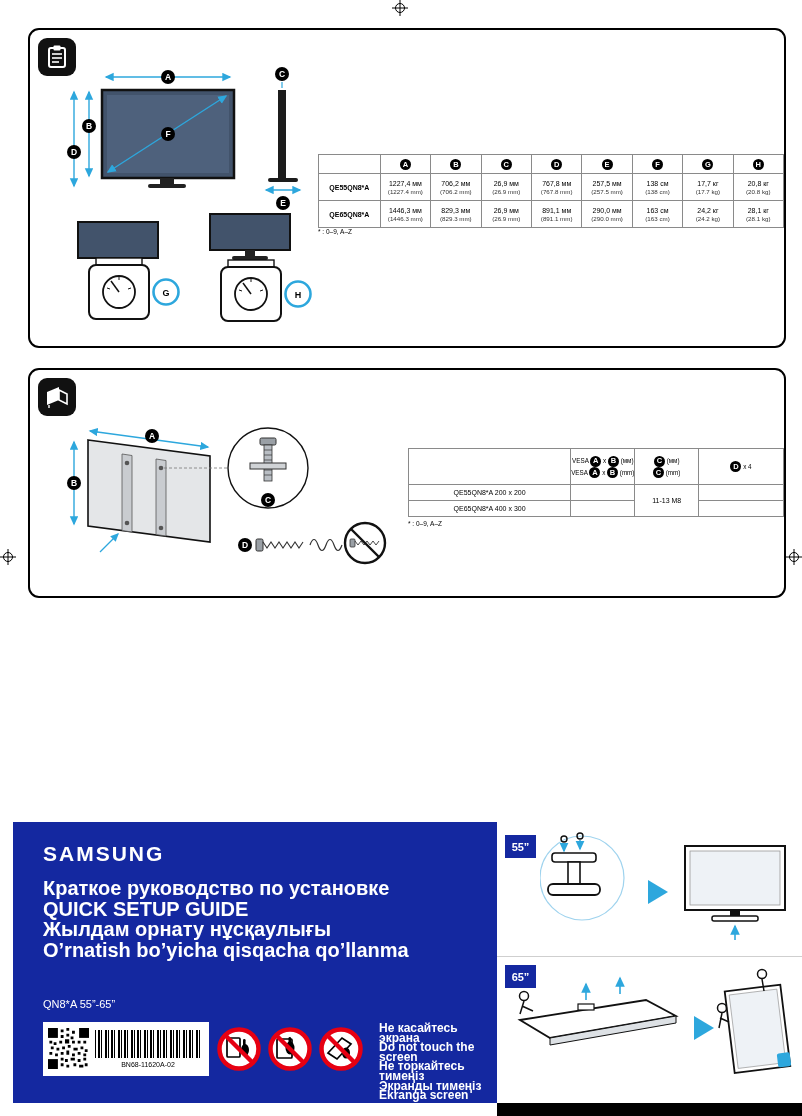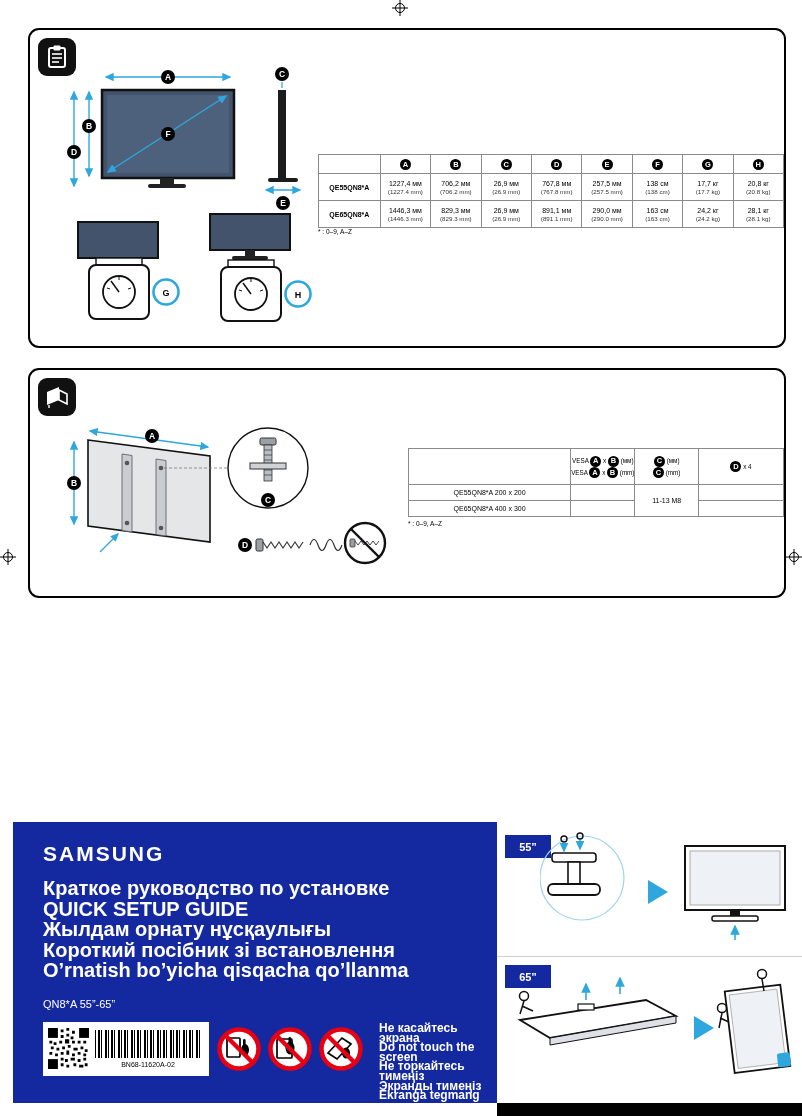--- a/index.html
+++ b/index.html
@@ -54,21 +54,21 @@
   .qr { position:absolute; left:5px; top:6px; }
   .barcode { position:absolute; left:52px; top:8px; width:106px; height:28px;
              background:repeating-linear-gradient(90deg,#000 0 1.5px,#fff 1.5px 3px,#000 3px 5px,#fff 5px 6.5px,#000 6.5px 7.5px,#fff 7.5px 10px,#000 10px 12px,#fff 12px 13px); }
   .barcode-text { position:absolute; left:52px; top:39px; width:106px; text-align:center;
                   font-size:7px; color:#000; }
   .prohibs { position:absolute; left:203px; top:204px; display:flex; gap:5px; }
   .warnings { position:absolute; left:366px; top:202px; }
   .warnings div { font-size:12px; font-weight:bold; line-height:9.6px; }
 
   
-  .size-badge { position:absolute; width:46px; height:23px; background:#1428A0; color:#fff;
+  .size-badge { position:absolute; width:31px; height:23px; background:#1428A0; color:#fff;
                 font-weight:bold; font-size:11px; display:flex; align-items:center; justify-content:center; }
   #badge55 { left:505px; top:835px; }
   #badge65 { left:505px; top:965px; }
   .illus { position:absolute; }
   #illus55 { left:540px; top:830px; }
   #illus65 { left:508px; top:958px; }
   .divider-h { position:absolute; left:497px; top:956px; width:305px; height:1px; background:#cfcfcf; }
   .black-bar { position:absolute; left:497px; top:1103px; width:305px; height:13px; background:#000; }
 
   
@@ -387,21 +387,20 @@
       </table>
     <div class="footnote fn2">* : 0–9, A–Z</div>
   </div>
 
   <div class="blue-panel">
     <div class="logo">SAMSUNG</div>
     <div class="titles">
       <div>Краткое руководство по установке</div>
       <div>QUICK SETUP GUIDE</div>
       <div>Жылдам орнату нұсқаулығы</div>
-      <div>Короткий посібник зі встановлення</div>
       <div>O’rnatish bo’yicha qisqacha qo’llanma</div>
     </div>
     <div class="model-line">QN8*A 55”-65”</div>
 
     <div class="code-box">
       <svg class="qr" width="41" height="41" viewBox="0 0 29 29">
         <rect x="0" y="0" width="29" height="29" fill="#fff"></rect>
         <g fill="#000">
           <rect x="0" y="0" width="7" height="7"></rect>
             <rect x="22" y="0" width="7" height="7"></rect>
@@ -435,21 +434,21 @@
         <ellipse cx="28" cy="27" rx="4" ry="5.5" fill="#000"></ellipse>
         <line x1="9.5" y1="9.5" x2="36.5" y2="36.5" stroke="#E60012" stroke-width="4.5"></line>
       </svg>
     </div>
 
     <div class="warnings">
       <div>Не касайтесь экрана</div>
       <div>Do not touch the screen</div>
       <div>Не торкайтесь тимеңіз</div>
       <div>Экранды тимеңіз</div>
-      <div>Ekranga tegmang</div>
+      <div>Ekranga screen</div>
     </div>
   </div>
 
   <div class="size-badge" id="badge55">55”</div>
   <svg class="illus" id="illus55" width="250" height="122" viewBox="0 0 250 122">
     <defs>
       <marker id="ab3" markerWidth="7" markerHeight="7" refX="5.5" refY="3" orient="auto-start-reverse">
         <path d="M0,0L6.5,3L0,6Z" fill="#2DA7DD"></path>
       </marker>
     </defs>

